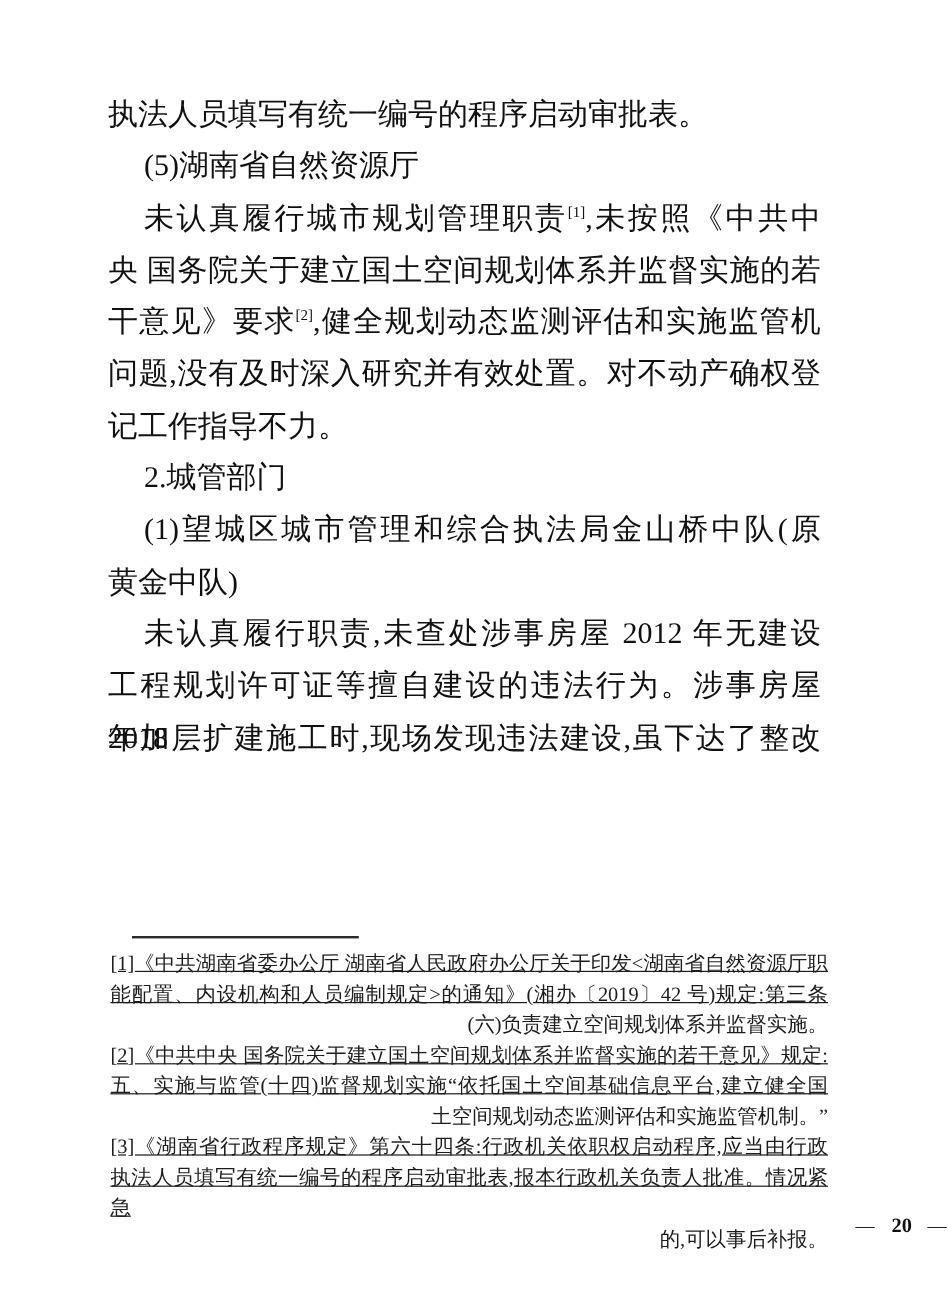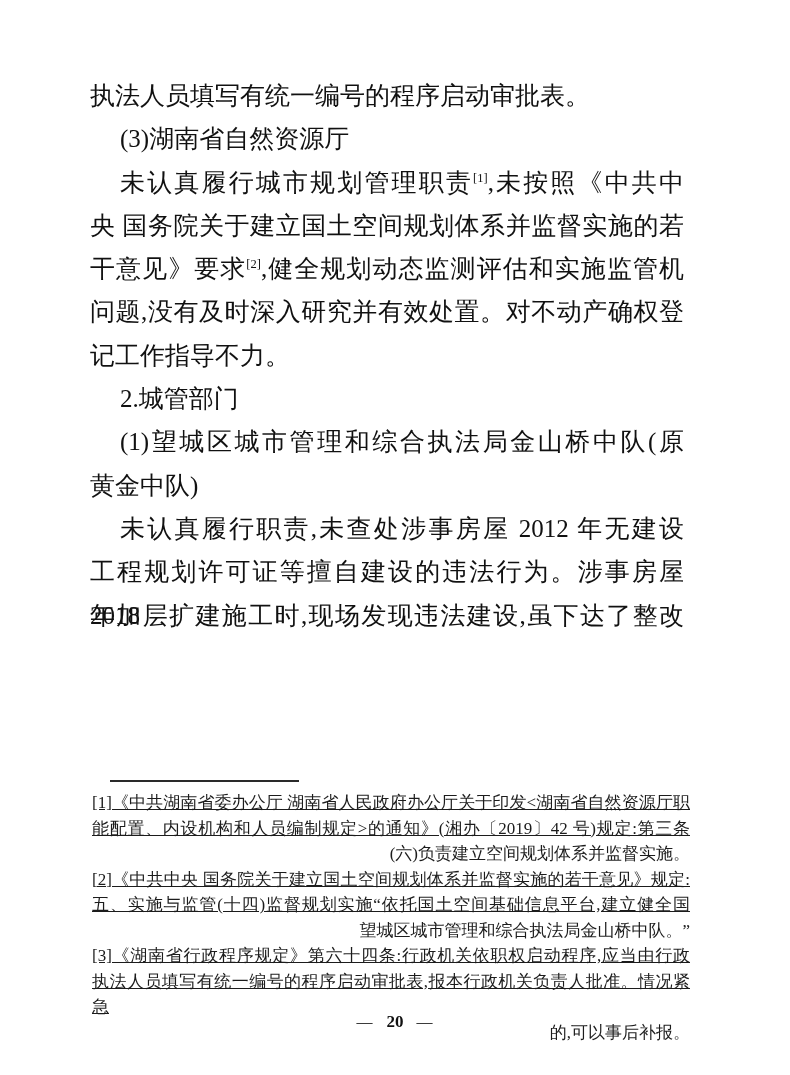--- a/index.html
+++ b/index.html
@@ -57,38 +57,38 @@
   .fline.just {
     text-align:justify;
     text-align-last:justify;
     text-decoration:underline;
   }
   
   .page-footer {
     position:absolute;
     left:0; top:1012px;
     width:790px;
-    text-align:center;
+    text-align:right;
     font-size:16px;
     color:#111;
   }
   .page-footer .dash { letter-spacing:1px; }
   .page-footer .pnum {
     display:inline-block;
     margin:0 13px;
     font-size:17px;
     font-weight:bold;
   }
 </style>
 </head>
 <body>
 
 <main class="body-text">
     <div class="bline"><span>执法人员填写有统一编号的程序启动审批表。</span></div>
-    <div class="bline ind"><span>(3)湖南省自然资源厅</span></div>
+    <div class="bline ind"><span>(5)湖南省自然资源厅</span></div>
     <div class="bline just ind"><span>未认真履行城市规划管理职责</span><sup>[1]</sup><span>,未按照《中共中</span></div>
     <div class="bline just"><span>央 国务院关于建立国土空间规划体系并监督实施的若</span></div>
     <div class="bline just"><span>干意见》要求</span><sup>[2]</sup><span>,健全规划动态监测评估和实施监管机</span></div>
     <div class="bline just"><span>问题,没有及时深入研究并有效处置。对不动产确权登</span></div>
     <div class="bline"><span>记工作指导不力。</span></div>
     <div class="bline ind"><span>2.城管部门</span></div>
     <div class="bline just ind"><span>(1)望城区城市管理和综合执法局金山桥中队(原</span></div>
     <div class="bline"><span>黄金中队)</span></div>
     <div class="bline just ind"><span>未认真履行职责,未查处涉事房屋 2012 年无建设</span></div>
     <div class="bline just"><span>工程规划许可证等擅自建设的违法行为。涉事房屋 2018</span></div>
@@ -96,21 +96,21 @@
   </main>
 
 <div class="footnote-sep"></div>
 
 <section class="footnotes">
     <div class="fline just">[1]《中共湖南省委办公厅 湖南省人民政府办公厅关于印发&lt;湖南省自然资源厅职</div>
     <div class="fline just">能配置、内设机构和人员编制规定&gt;的通知》(湘办〔2019〕42 号)规定:第三条</div>
     <div class="fline">(六)负责建立空间规划体系并监督实施。</div>
     <div class="fline just">[2]《中共中央 国务院关于建立国土空间规划体系并监督实施的若干意见》规定:</div>
     <div class="fline just">五、实施与监管(十四)监督规划实施“依托国土空间基础信息平台,建立健全国</div>
-    <div class="fline">望城区城市管理和综合执法局金山桥中队。”</div>
+    <div class="fline">土空间规划动态监测评估和实施监管机制。”</div>
     <div class="fline just">[3]《湖南省行政程序规定》第六十四条:行政机关依职权启动程序,应当由行政</div>
     <div class="fline just">执法人员填写有统一编号的程序启动审批表,报本行政机关负责人批准。情况紧急</div>
     <div class="fline">的,可以事后补报。</div>
   </section>
 
 <footer class="page-footer">
   <span class="dash">—</span><span class="pnum">20</span><span class="dash">—</span>
 </footer>
 
 </body></html>

